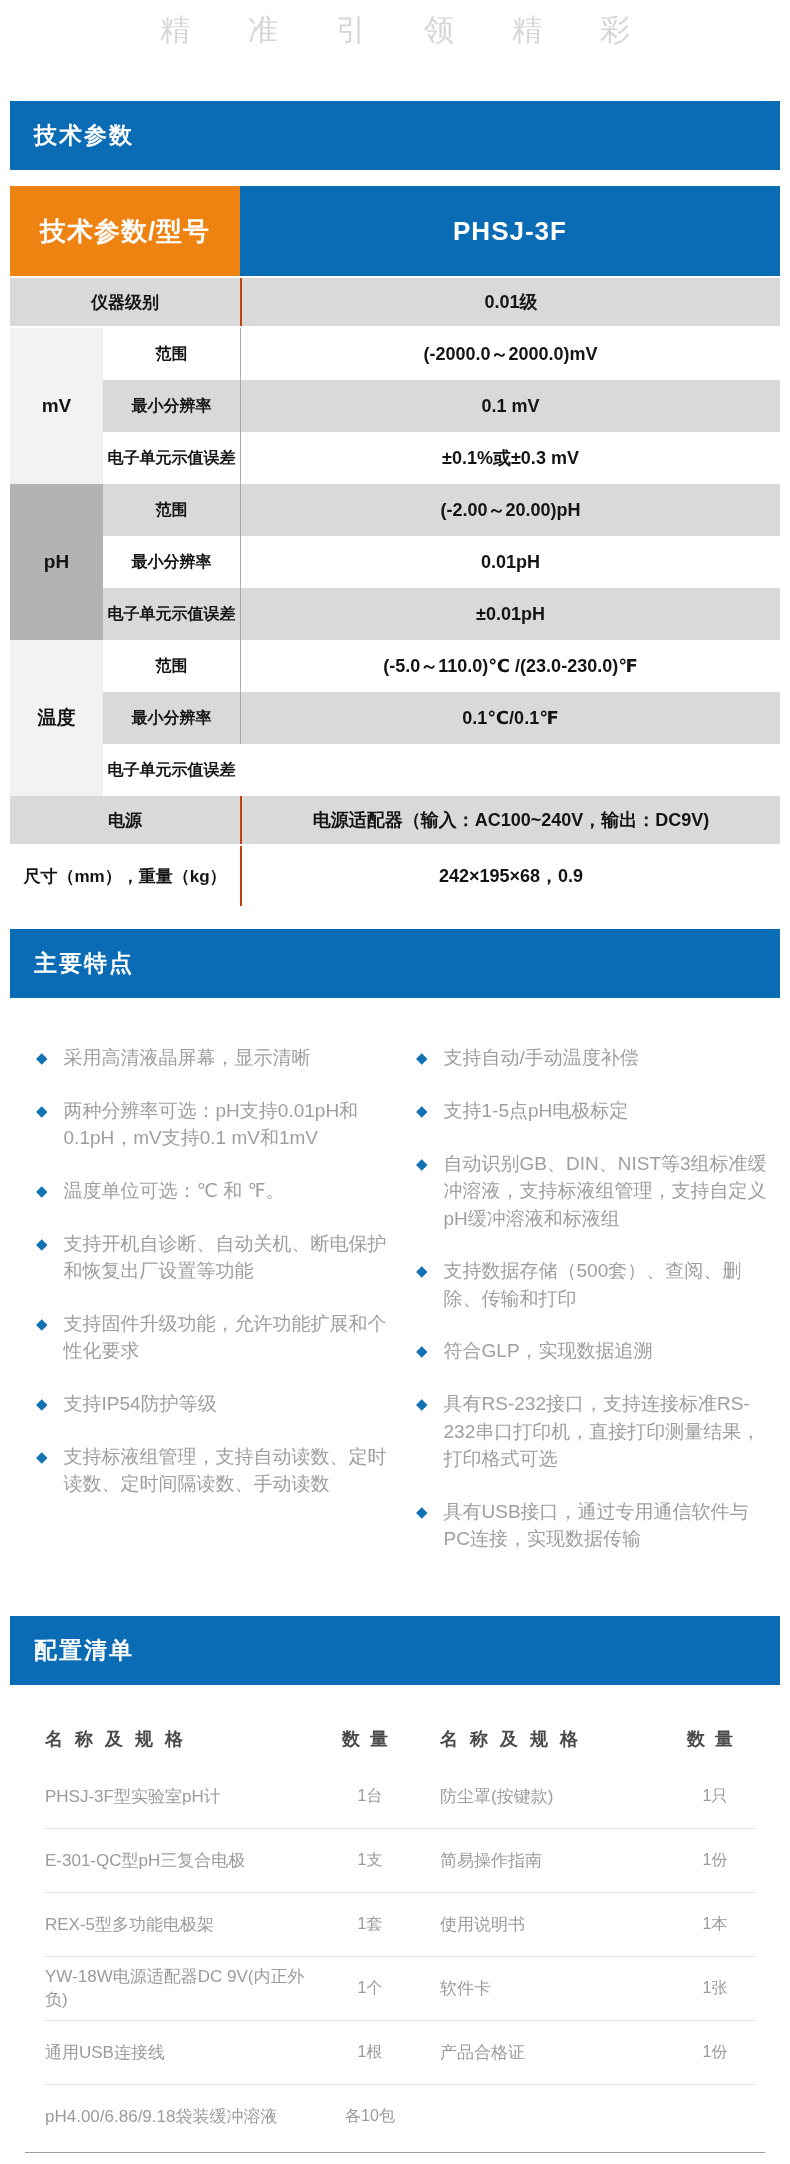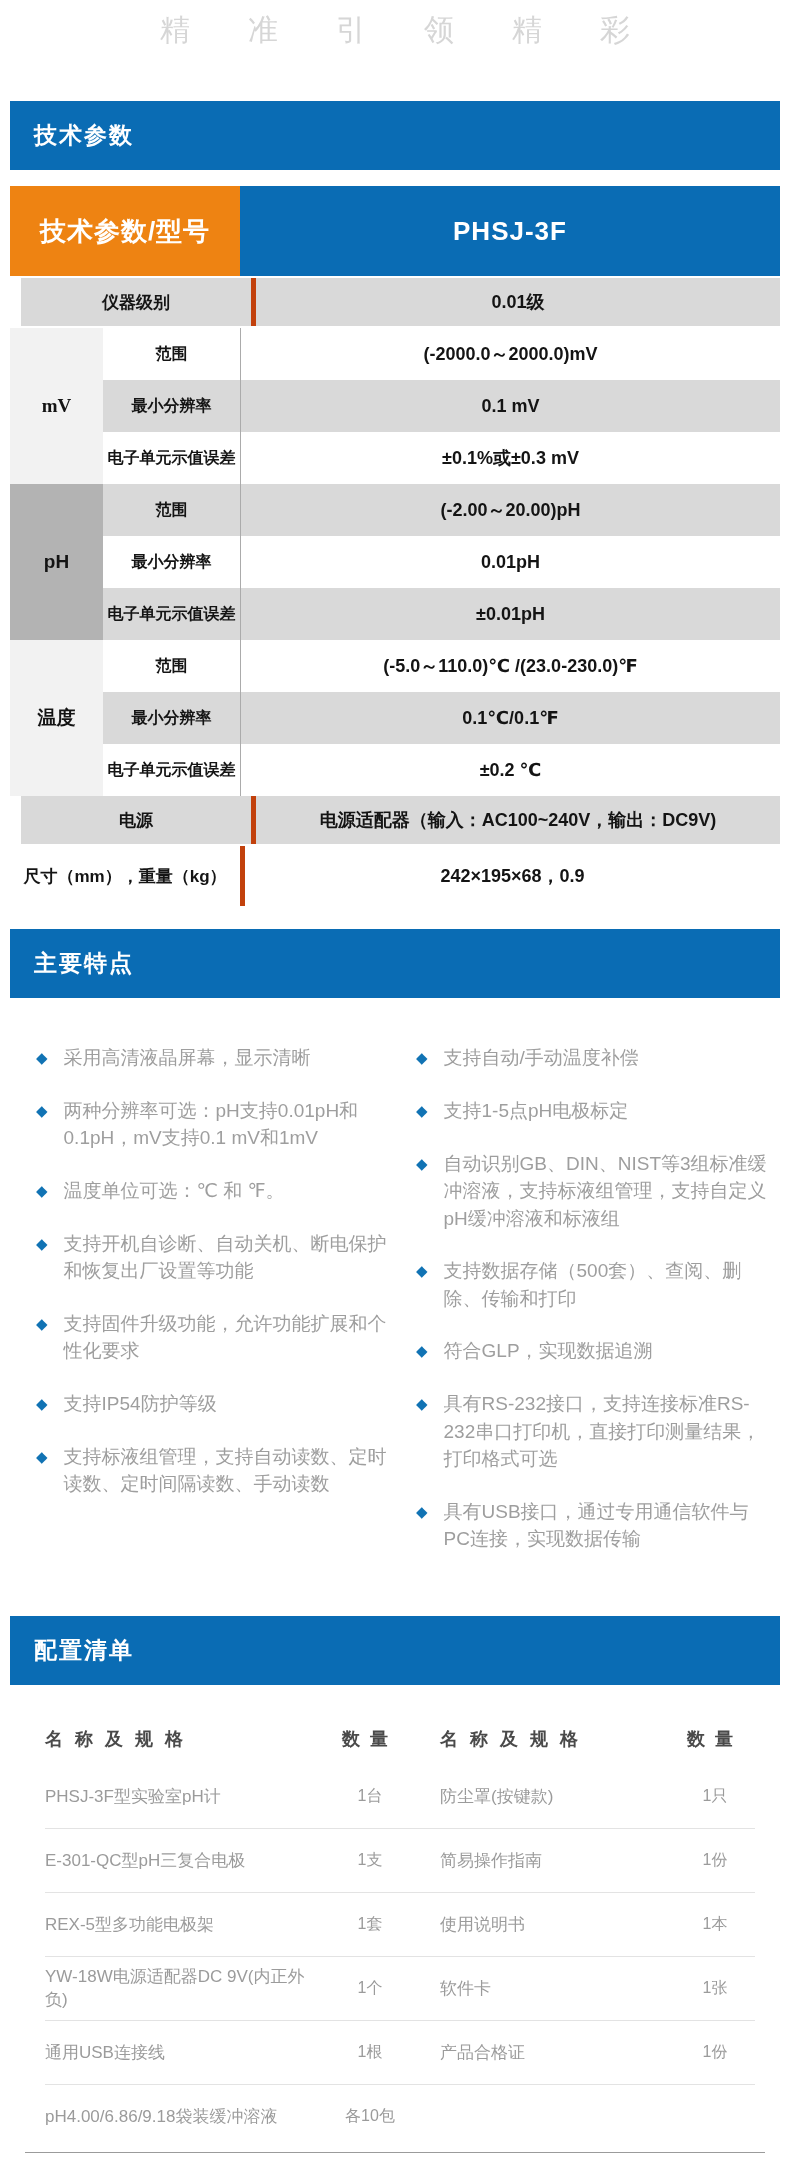--- a/index.html
+++ b/index.html
@@ -27,26 +27,26 @@
   .spec-head .h-left{
     width:230px;background:#ee8312;color:#fff;font-size:26px;
     display:flex;align-items:center;justify-content:center;letter-spacing:1px;
   }
   .spec-head .h-right{
     flex:1;background:#0a6cb4;color:#fff;font-size:26px;
     display:flex;align-items:center;justify-content:center;letter-spacing:1px;
   }
   .row-single{display:flex;margin-bottom:2px;}
   .row-single .lbl{width:230px;display:flex;align-items:center;justify-content:center;font-size:17px;}
-  .row-single .val{flex:1;display:flex;align-items:center;justify-content:center;font-size:18px;border-left:5px solid #c2410c;}
-  .h48{height:48px;margin-left:11px;} .h60{height:60px;}
+  .row-single .val{flex:1;display:flex;align-items:center;justify-content:center;font-size:18px;border-left:2px solid #c2410c;}
+  .h48{height:48px;} .h60{height:60px;}
   .bg-gray{background:#d9d9d9;} .bg-white{background:#ffffff;}
   .group{display:flex;}
   .glabel{width:93px;display:flex;align-items:center;justify-content:center;font-size:19px;}
-  .glabel.light{background:#f2f2f2;font-family:Liberation Serif, serif;} .glabel.dark{background:#b3b3b3;}
+  .glabel.light{background:#f2f2f2;} .glabel.dark{background:#b3b3b3;}
   .grows{flex:1;display:flex;flex-direction:column;}
   .sub-row{display:flex;height:52px;}
   .sub-row .sname{width:137px;display:flex;align-items:center;justify-content:center;font-size:16px;}
   .sub-row .sval{flex:1;display:flex;align-items:center;justify-content:center;font-size:18px;border-left:1px solid #ababab;}
   .size-lbl{font-size:16px;}
   
   .features{display:flex;padding:46px 20px 0 36px;}
   .feat-col{width:358px;}
   .feat-col.right{flex:1;padding-left:22px;}
   .feat{display:flex;margin-bottom:25px;}
@@ -136,21 +136,20 @@
       <div class="sub-row bg-white">
         <div class="sname">范围</div>
         <div class="sval">(-5.0～110.0)℃ /(23.0-230.0)℉</div>
       </div>
       <div class="sub-row bg-gray">
         <div class="sname">最小分辨率</div>
         <div class="sval">0.1℃/0.1℉</div>
       </div>
       <div class="sub-row bg-white">
         <div class="sname">电子单元示值误差</div>
-        <div class="sval">±0.2 ℃</div>
       </div>
     </div>
   </div>
 
   <div class="row-single h48 bg-gray">
     <div class="lbl">电源</div>
     <div class="val">电源适配器（输入：AC100~240V，输出：DC9V)</div>
   </div>
 
   <div class="row-single h60 bg-white">

